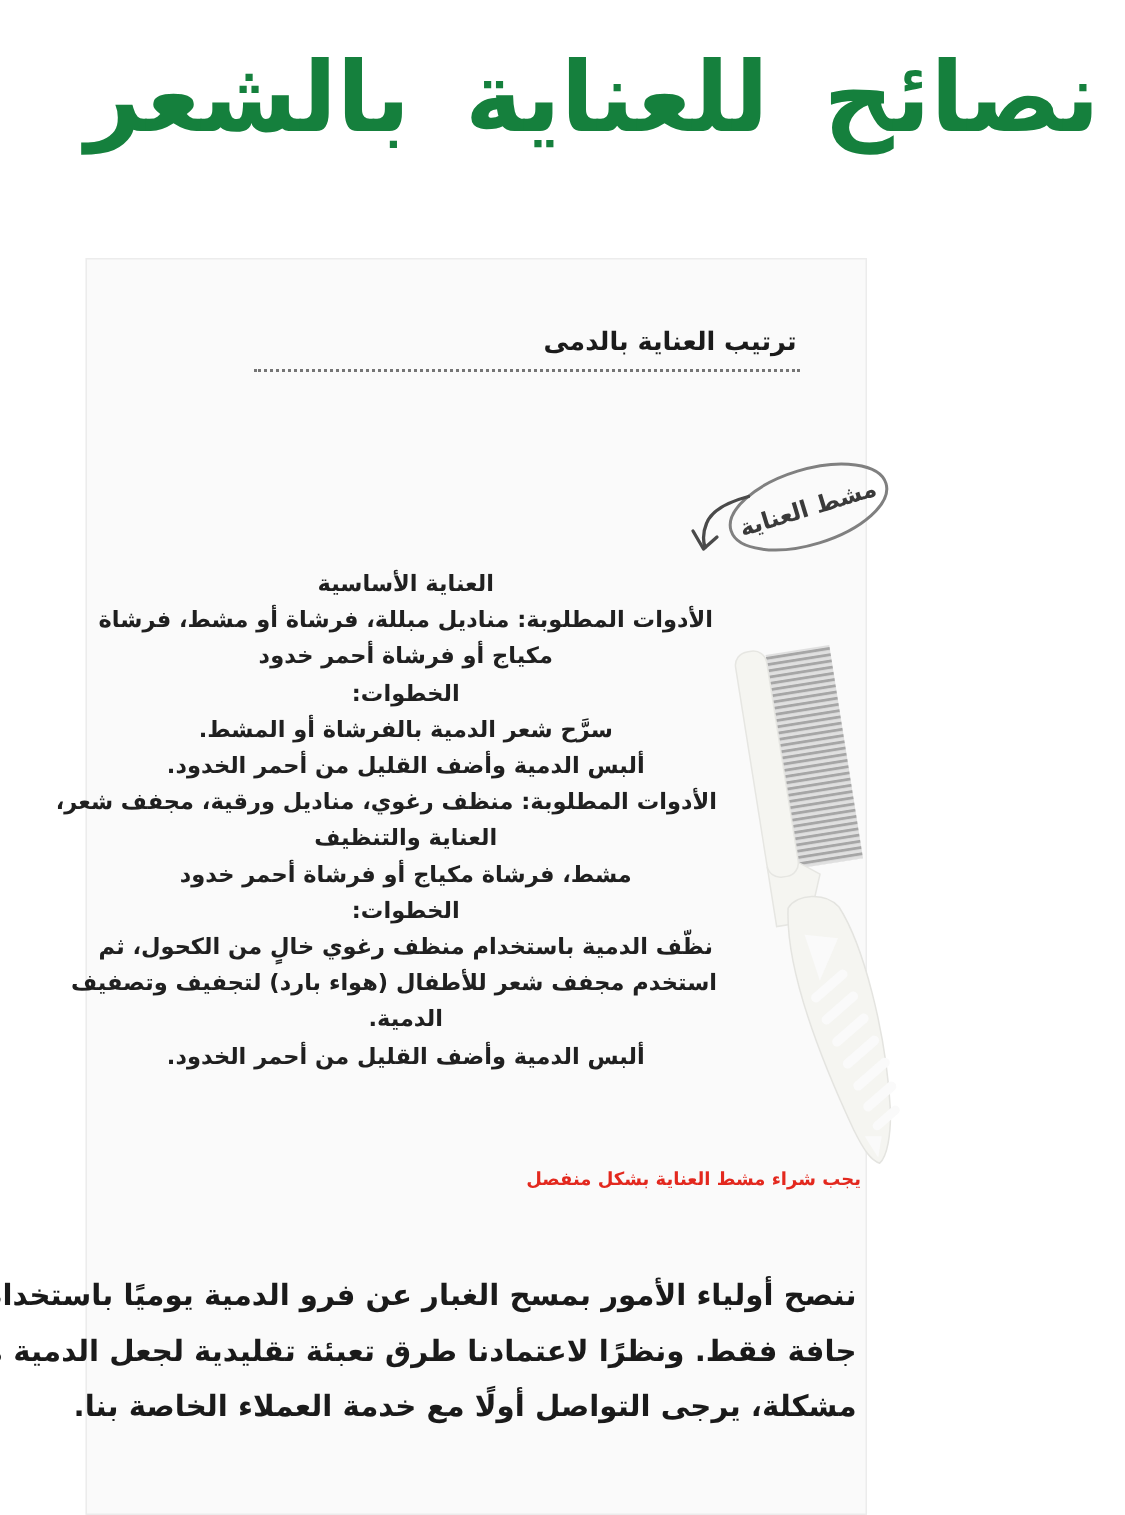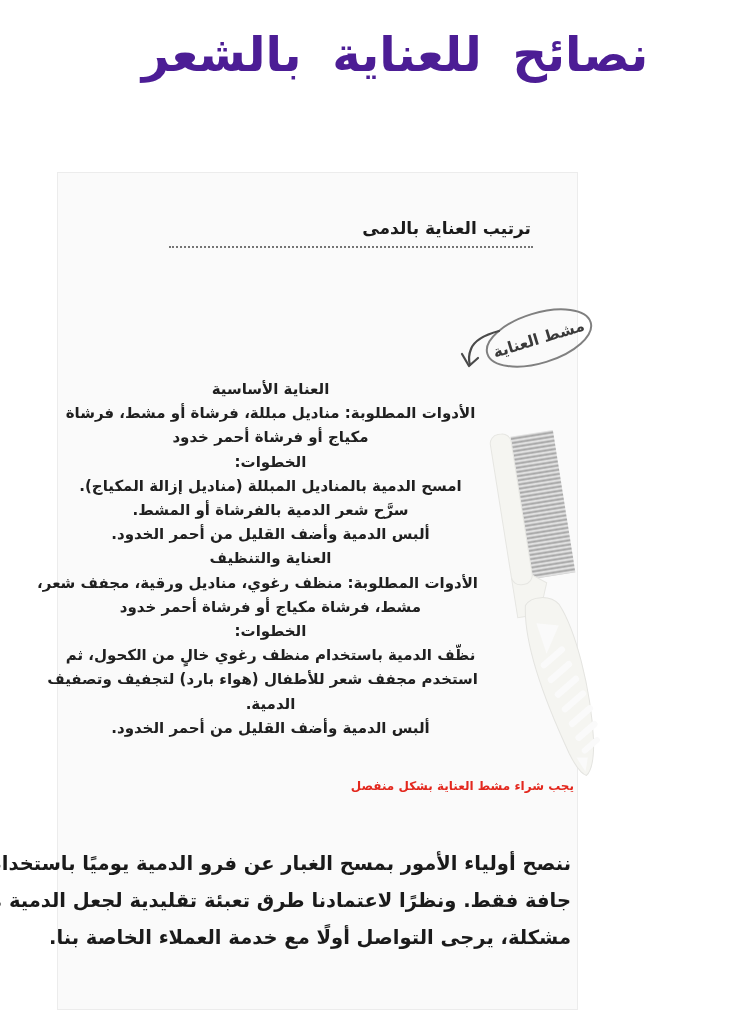--- a/index.html
+++ b/index.html
@@ -5,21 +5,21 @@
   html,body{margin:0;padding:0;}
   body{
     width:750px;height:1010px;position:relative;overflow:hidden;
     background:#ffffff;
     font-family:"DejaVu Sans", sans-serif;
     color:#1f1f1f;
   }
   .page-title{
     position:absolute;top:22px;left:0;right:0;
     text-align:center;direction:rtl;
-    font-size:48px;font-weight:bold;color:#4c1d95;
+    font-size:65px;font-weight:bold;color:#15803d;
     word-spacing:14px;letter-spacing:1px;line-height:1.35;
     white-space:nowrap;
     padding-left:40px;
   }
   .card{
     position:absolute;left:57px;top:172px;width:521px;height:838px;
     background:#fafafa;border:1px solid #ececec;box-sizing:border-box;
   }
   .card-subtitle{
     position:absolute;top:43px;right:46px;
@@ -101,25 +101,24 @@
         </g>
       </g>
     </svg>
   </div>
 
   <div class="body-text">
     <div class="line">العناية الأساسية</div>
     <div class="line">الأدوات المطلوبة: مناديل مبللة، فرشاة أو مشط، فرشاة</div>
     <div class="line">مكياج أو فرشاة أحمر خدود</div>
     <div class="line">الخطوات:</div>
-    <div class="line">امسح الدمية بالمناديل المبللة (مناديل إزالة المكياج).</div>
     <div class="line">سرَّح شعر الدمية بالفرشاة أو المشط.</div>
     <div class="line">ألبس الدمية وأضف القليل من أحمر الخدود.</div>
+    <div class="line">الأدوات المطلوبة: منظف رغوي، مناديل ورقية، مجفف شعر،</div>
     <div class="line">العناية والتنظيف</div>
-    <div class="line">الأدوات المطلوبة: منظف رغوي، مناديل ورقية، مجفف شعر،</div>
     <div class="line">مشط، فرشاة مكياج أو فرشاة أحمر خدود</div>
     <div class="line">الخطوات:</div>
     <div class="line">نظّف الدمية باستخدام منظف رغوي خالٍ من الكحول، ثم</div>
     <div class="line">استخدم مجفف شعر للأطفال (هواء بارد) لتجفيف وتصفيف</div>
     <div class="line">الدمية.</div>
     <div class="line">ألبس الدمية وأضف القليل من أحمر الخدود.</div>
   </div>
 
   <div class="comb-caption">يجب شراء مشط العناية بشكل منفصل</div>
 

